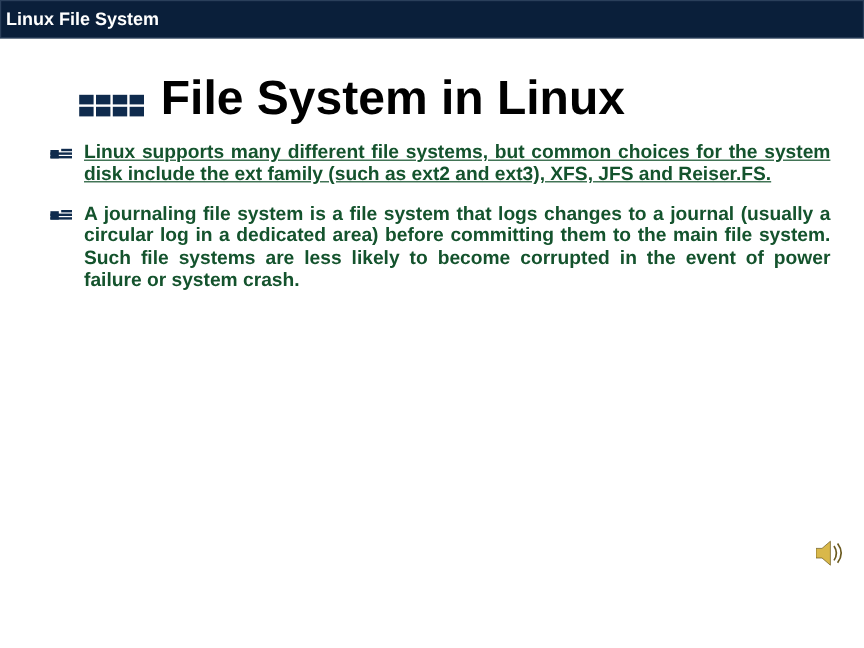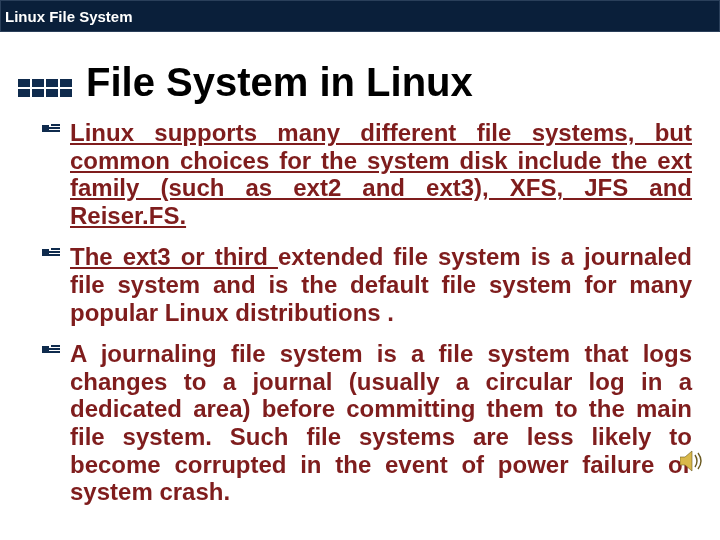--- a/index.html
+++ b/index.html
@@ -28,20 +28,21 @@
   .topbar-text {
     color: #ffffff;
     font-size: 15px;
     font-weight: bold;
   }
   .title-row {
     display: flex;
     align-items: center;
     margin-top: 28px;
     margin-left: 0;
+    padding-left: 48px;
   }
   .title-bars {
     display: grid;
     grid-template-columns: 12px 12px 12px 12px;
     grid-template-rows: 8px 8px;
     gap: 2px;
     margin-left: 18px;
     margin-right: 14px;
     margin-top: 10px;
   }
@@ -83,23 +84,23 @@
     height: 7px;
     background: #0f2b4d;
     left: 0;
     top: 1px;
   }
   .bullet .l1 { margin-left: 9px; width: 9px; margin-top:1px;}
   .bullet .l2 { margin-left: 0; width: 18px; margin-top:1px;}
   .bullet .l3 { margin-left: 0; width: 18px; }
 
   .para {
-    font-size: 24px;
+    font-size: 16px;
     font-weight: bold;
-    color: #7f1d1d;
+    color: #14532d;
     line-height: 1.15;
     text-align: justify;
     text-justify: inter-word;
   }
   .u { text-decoration: underline; }
   .sound-icon {
     position: absolute;
     right: 14px;
     bottom: 20px;
   }
@@ -135,31 +136,20 @@
         <div class="b-outer">
           <div class="sq"></div>
           <div class="line l1"></div>
           <div class="line l2"></div>
           <div class="line l3"></div>
         </div>
       </div>
       <div class="para"><span class="u">Linux supports many different file systems, but common choices for the system disk include the ext family (such as ext2 and ext3), XFS, JFS and Reiser.FS.</span></div>
     </div>
 
-    <div class="item">
-      <div class="bullet">
-        <div class="b-outer">
-          <div class="sq"></div>
-          <div class="line l1"></div>
-          <div class="line l2"></div>
-          <div class="line l3"></div>
-        </div>
-      </div>
-      <div class="para"><span class="u">The ext3 or third </span><span>extended file system is a journaled file system and is the default file system for many popular Linux distributions .</span></div>
-    </div>
 
 
     <div class="item">
       <div class="bullet">
         <div class="b-outer">
           <div class="sq"></div>
           <div class="line l1"></div>
           <div class="line l2"></div>
           <div class="line l3"></div>
         </div>

